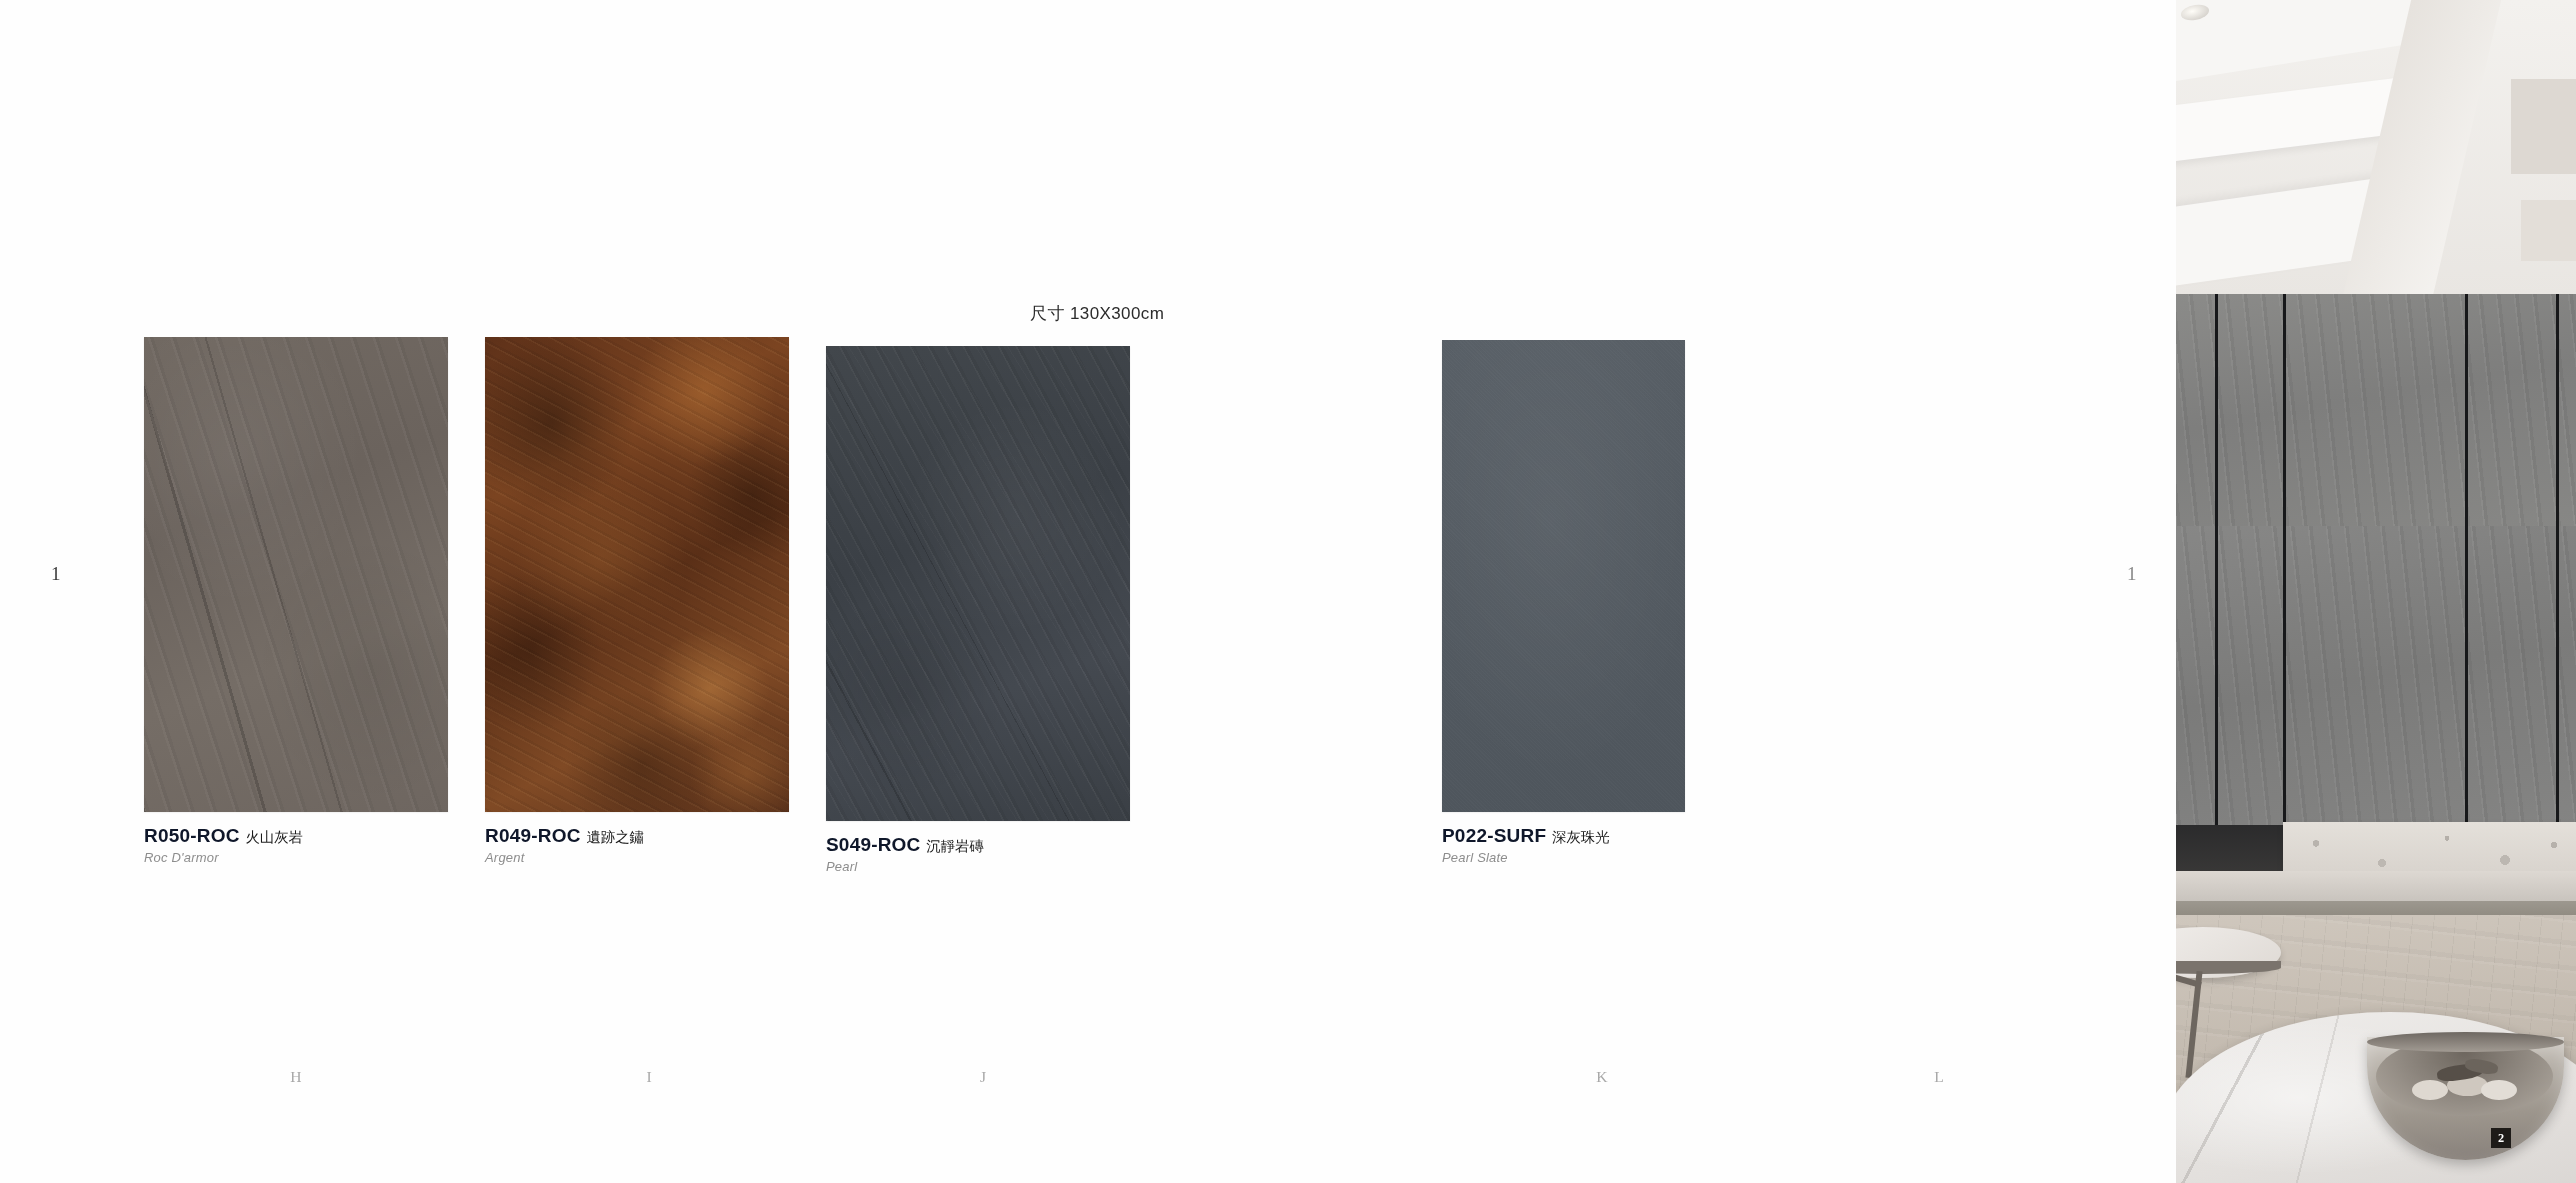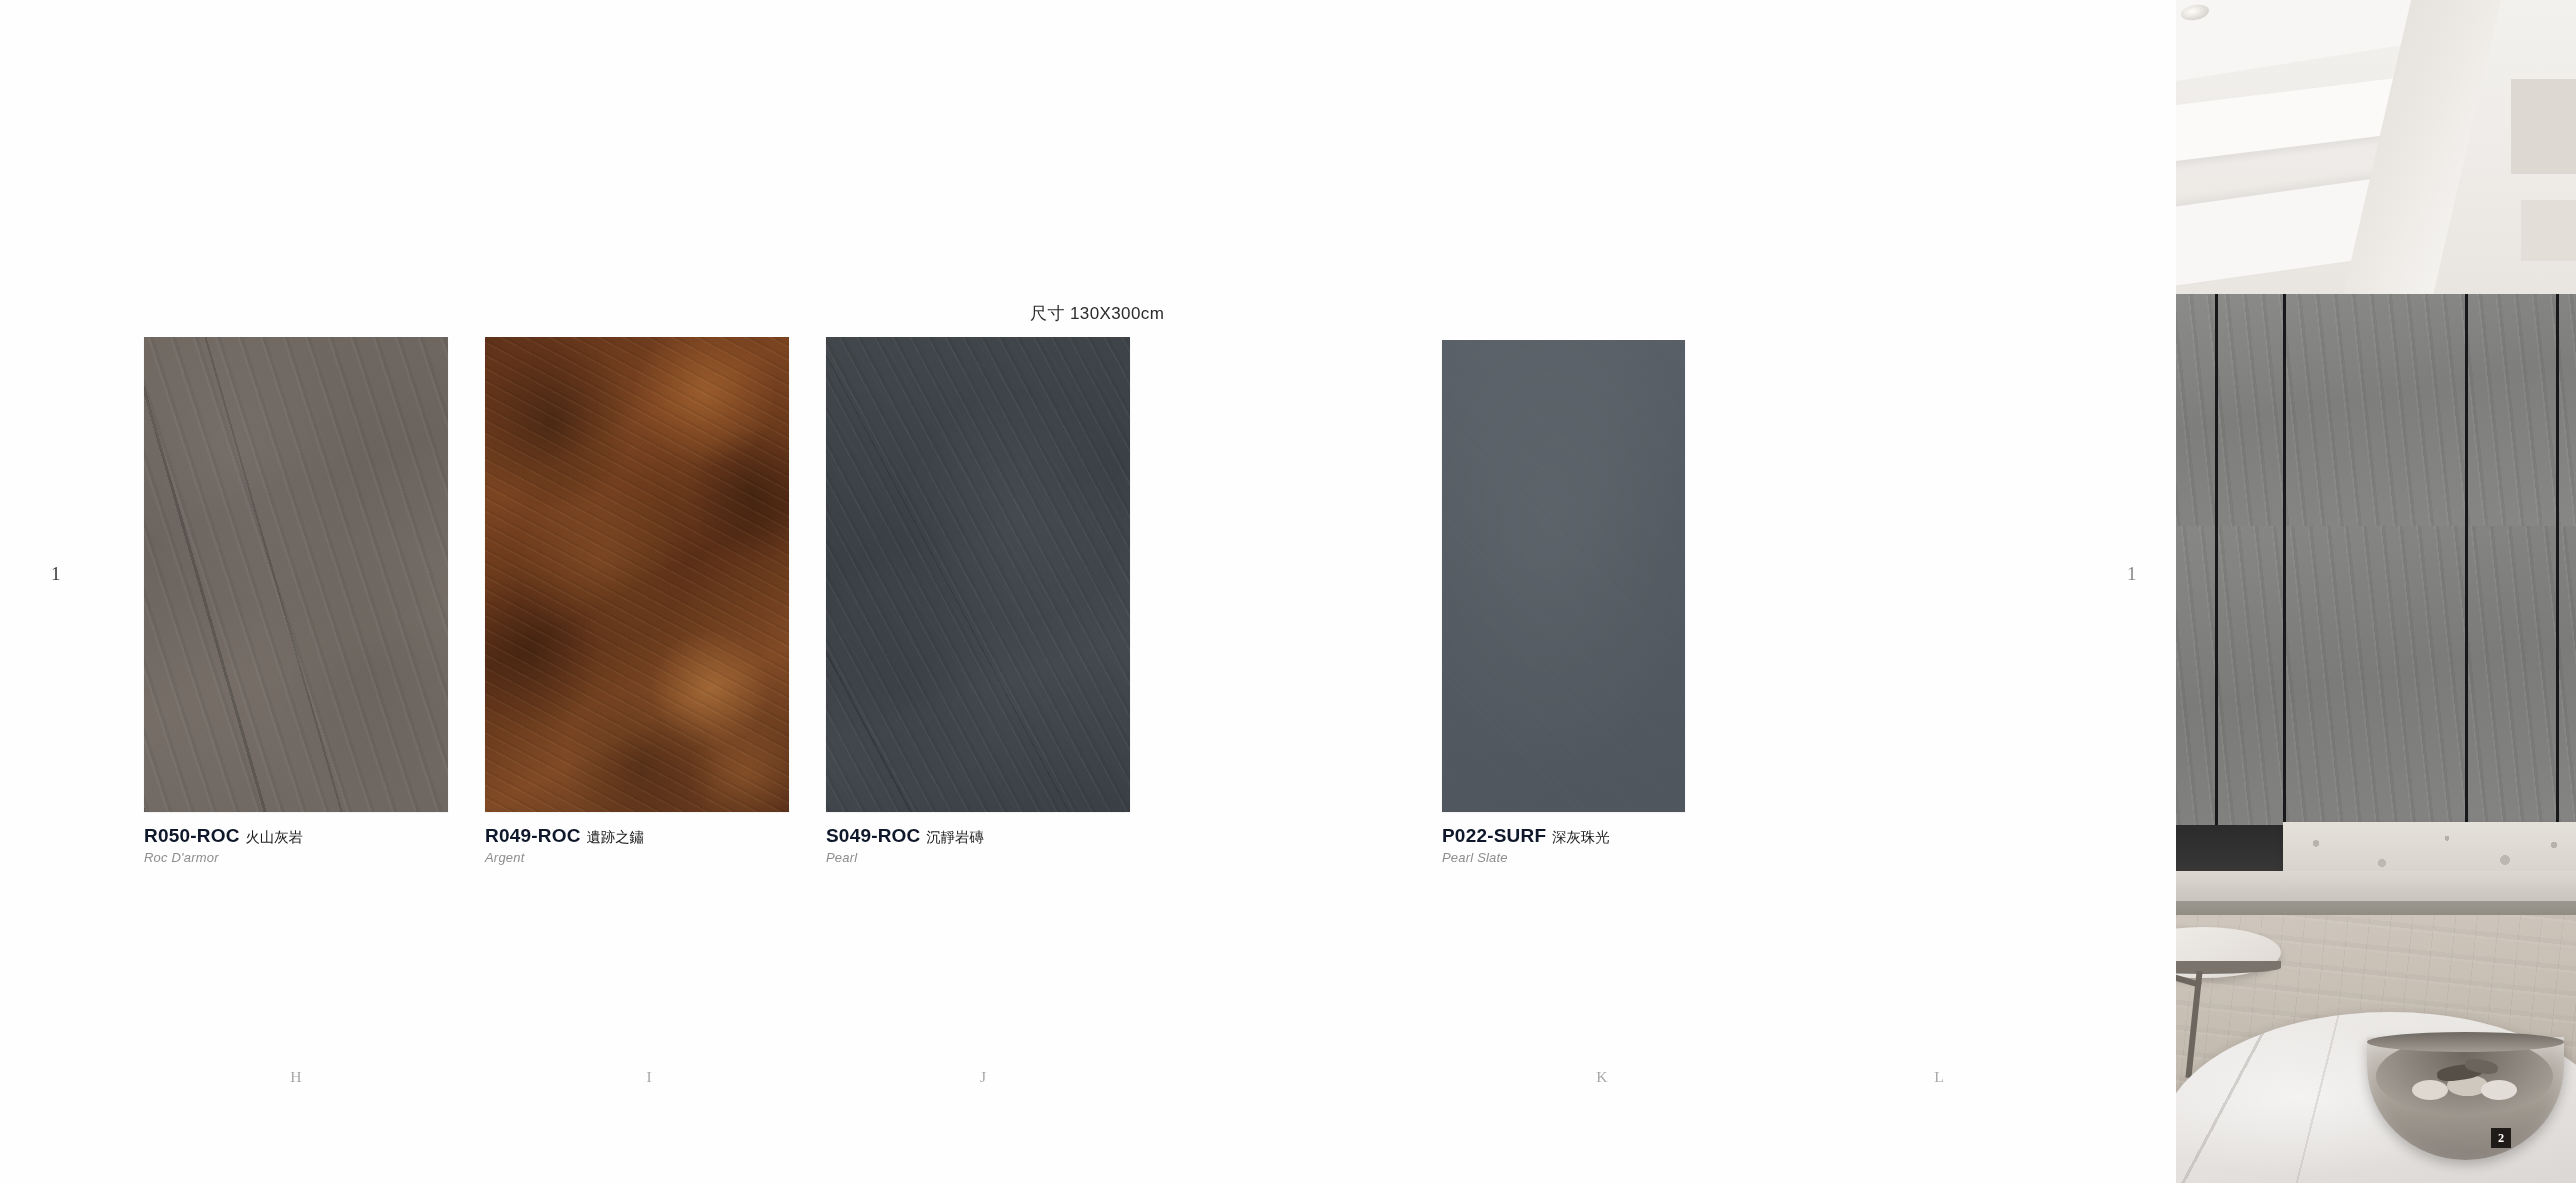--- a/index.html
+++ b/index.html
@@ -217,21 +217,21 @@
     <div class="swatch-card" style="left:485px; top:337px; width:304px;">
       <div class="swatch" style="height:475px;">
         <div class="swatch-inner tex-roc049"></div>
       </div>
       <div class="label">
         <span class="code">R049-ROC</span><span class="cn">遺跡之鏽</span>
         <span class="en">Argent</span>
       </div>
     </div>
 
-    <div class="swatch-card" style="left:826px; top:337px; width:304px;">
+    <div class="swatch-card" style="left:826px; top:346px; width:304px;">
       <div class="swatch" style="height:475px;">
         <div class="swatch-inner tex-slate"></div>
       </div>
       <div class="label">
         <span class="code">S049-ROC</span><span class="cn">沉靜岩磚</span>
         <span class="en">Pearl</span>
       </div>
     </div>
 
     <div class="swatch-card" style="left:1442px; top:340px; width:243px;">

